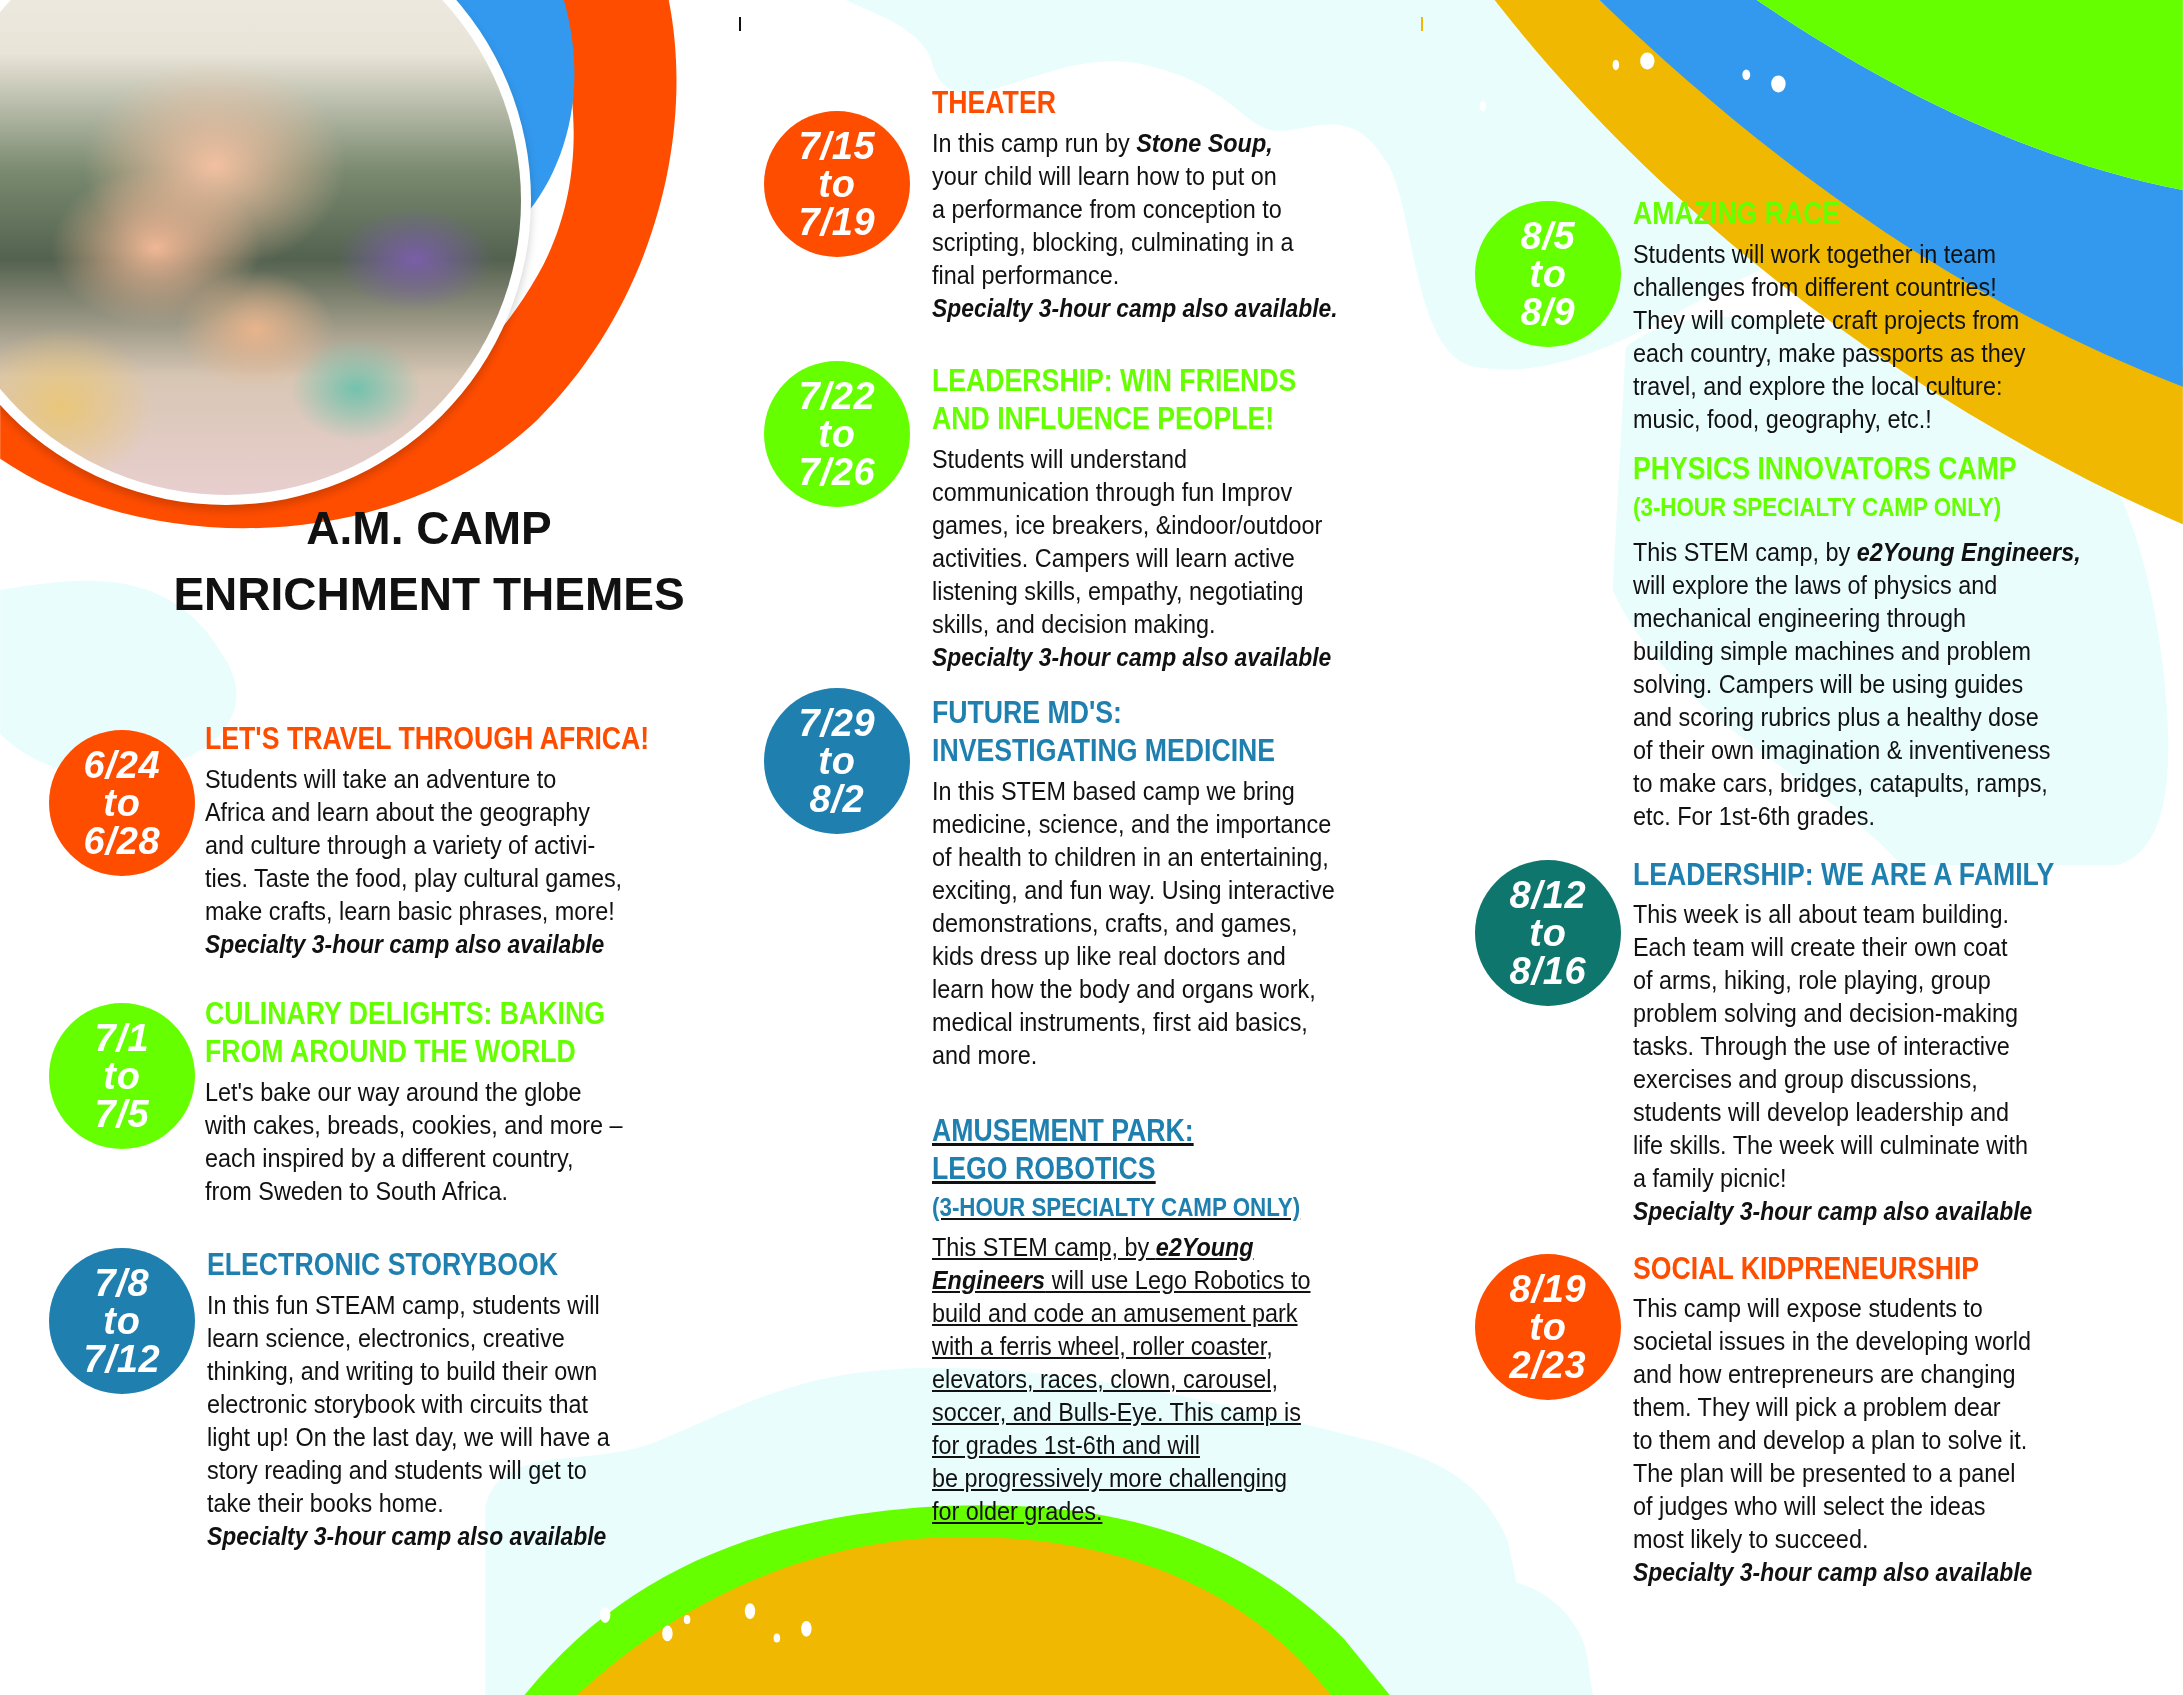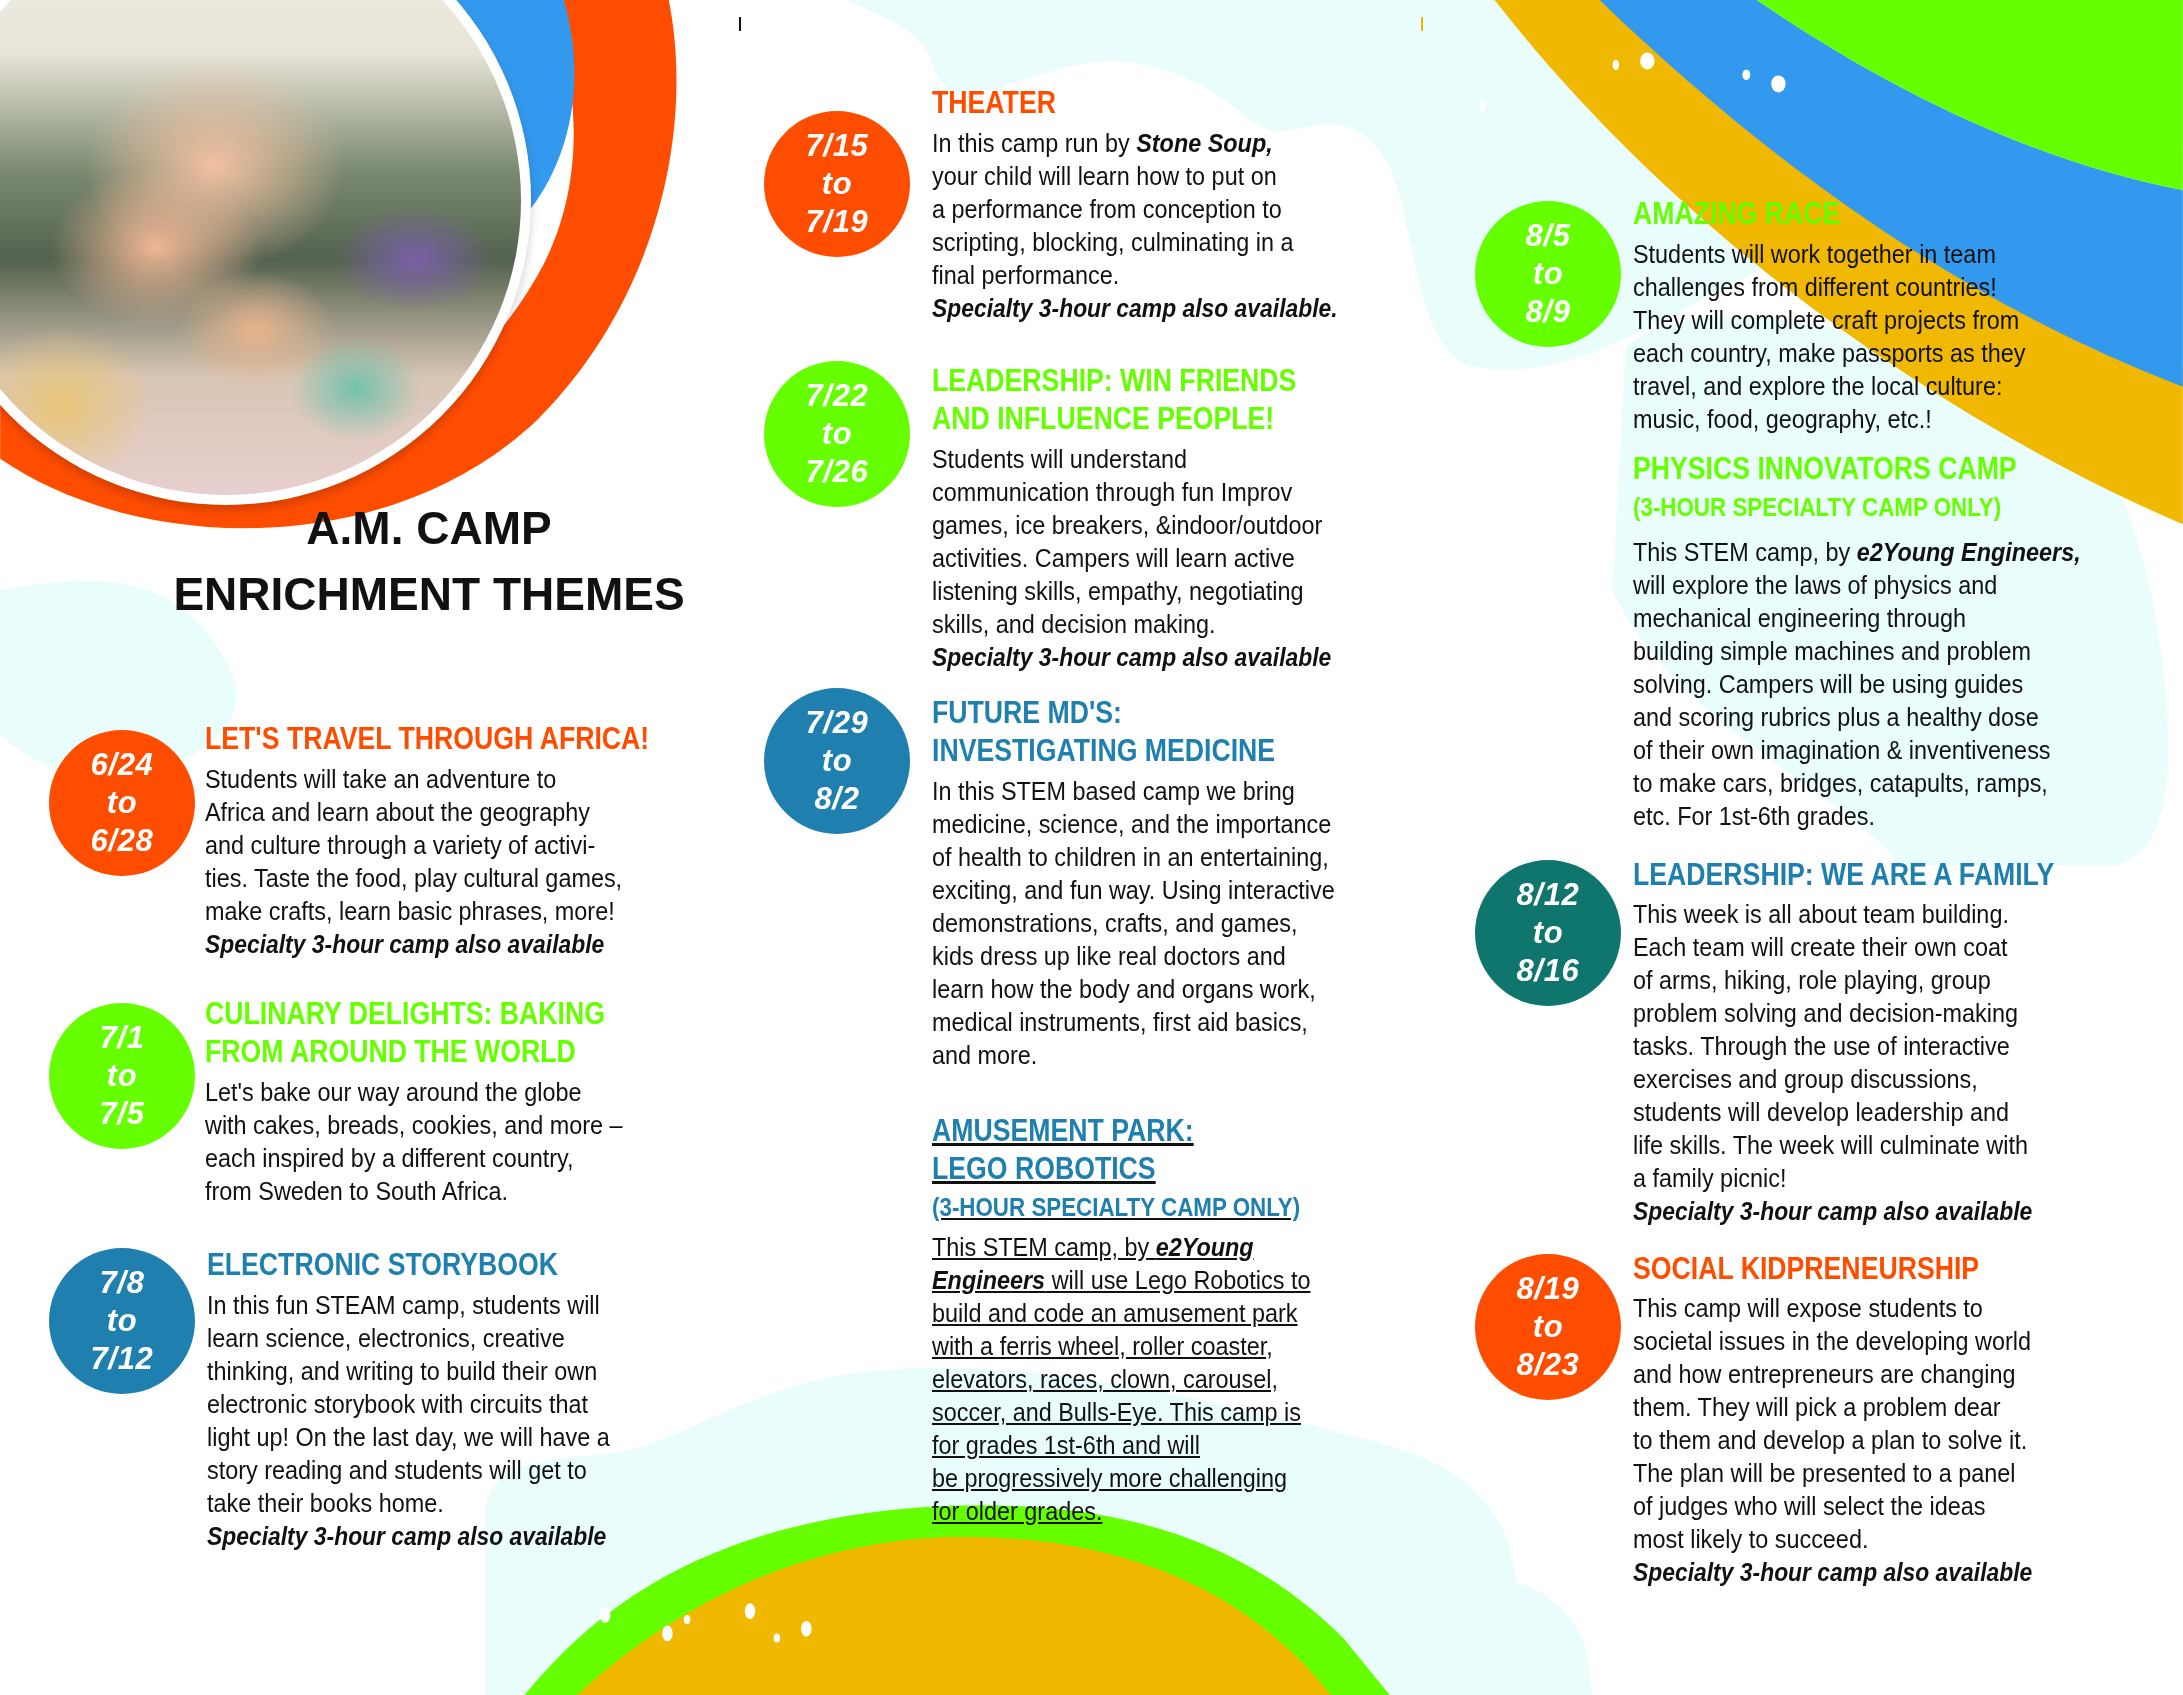--- a/index.html
+++ b/index.html
@@ -1,21 +1,21 @@
 <!DOCTYPE html>
 <html style="font-size:10.5px"><head>
 <meta charset="utf-8">
 <style>
   html, body { margin:0; padding:0; }
   body { width:2183px; height:1695px; position:relative; overflow:hidden; background:#ffffff;
          font-family:"Liberation Sans", "DejaVu Sans", sans-serif; color:#111; }
   .bg { position:absolute; inset:0; }
   .circle { position:absolute; width:146px; height:146px; border-radius:50%;
             display:flex; flex-direction:column; align-items:center; justify-content:center;
-            color:#fff; font-weight:bold; font-style:italic; font-size:31px; line-height:38px;
+            color:#fff; font-weight:bold; font-style:italic; font-size:38px; line-height:38px;
             letter-spacing:0.7px; }
   .circle span { display:block; }
   .block { position:absolute; }
   .title { font-weight:bold; font-size:31px; line-height:38px; letter-spacing:0px;
            text-transform:uppercase; transform:scaleX(0.86); transform-origin:left top; white-space:nowrap; }
   .subtitle { font-weight:bold; font-size:26px; line-height:39px; transform:scaleX(0.86);
               transform-origin:left top; white-space:nowrap; }
   .body { font-size:26px; line-height:33px; white-space:pre-line; transform:scaleX(0.9); transform-origin:left top; }
   .body b { font-style:italic; }
   .specialty { font-weight:bold; font-style:italic; font-size:26px; line-height:33px;
@@ -243,21 +243,21 @@
 exercises and group discussions,
 students will develop leadership and
 life skills. The week will culminate with
 a family picnic!</div>
   <div class="specialty">Specialty 3-hour camp also available</div>
 </div>
 
 <div class="circle" style="left:1475px; top:1254px; background:#ff4d00;">
   <span>8/19</span>
   <span>to</span>
-  <span>8/23</span>
+  <span>2/23</span>
 </div>
 <div class="block" style="left:1633px; top:1250px; width:518px;">
   <div class="title" style="color:#ff4d00;">SOCIAL KIDPRENEURSHIP</div>
   <div class="body" style="margin-top:3.9px;">This camp will expose students to
 societal issues in the developing world
 and how entrepreneurs are changing
 them. They will pick a problem dear
 to them and develop a plan to solve it.
 The plan will be presented to a panel
 of judges who will select the ideas

